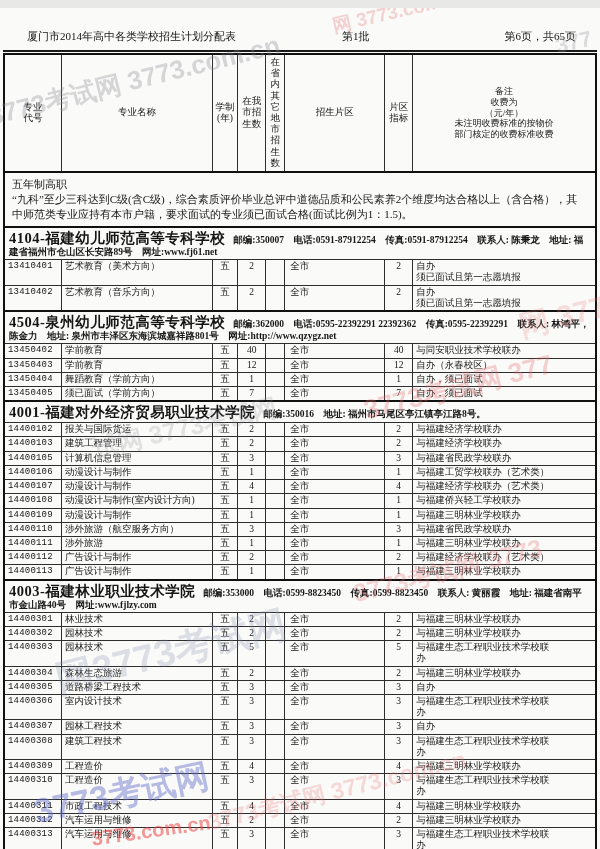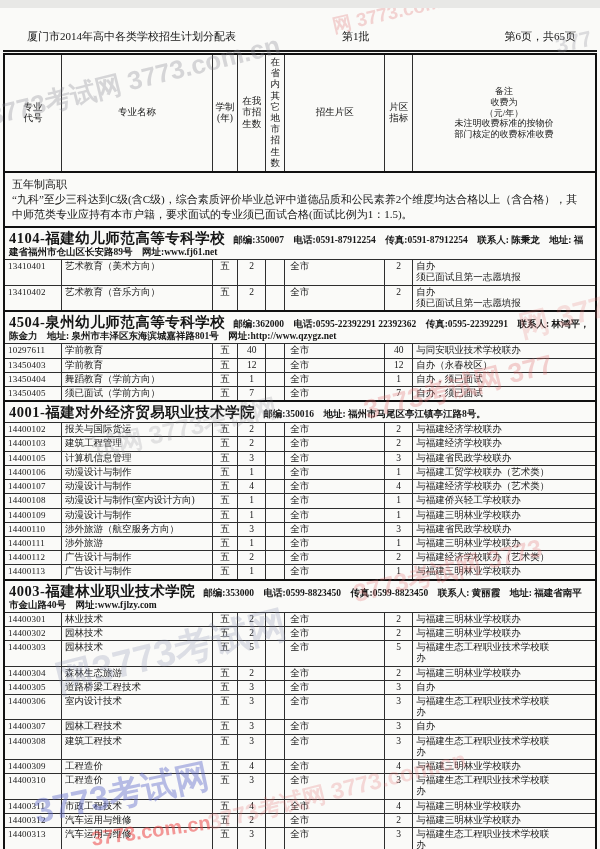--- a/index.html
+++ b/index.html
@@ -30,21 +30,21 @@
   }
   .plan thead th.h-remark{font-size:9px;}
   col.c-code{width:57px;} col.c-name{width:150px;} col.c-years{width:25px;}
   col.c-local{width:28px;} col.c-other{width:19px;} col.c-district{width:99px;}
   col.c-quota{width:28px;} col.c-remark{width:182px;}
   tr.intro-row td{padding:4px 7px 5px 7px;font-size:11px;line-height:1.3;}
   .intro-t{margin-bottom:1px;}
   tr.school-row td{border-top:2px solid #111;padding:2px 4px 1px 4px;font-weight:bold;}
   .school-name{font-size:14.5px;letter-spacing:.5px;margin-right:8px;}
   .school-details{font-size:9.5px;}
-  td.c-code{font-size:9px;letter-spacing:.2px;}
+  td.c-code{font-size:9px;letter-spacing:.2px;font-family:Liberation Mono, monospace;}
   td.c-years,td.c-local,td.c-other,td.c-quota{text-align:center;}
   td.c-remark{white-space:pre-line;}
   td.c-district{padding-left:5px;}
   
   .wm-layer{position:absolute;left:0;top:0;width:600px;height:849px;
     pointer-events:none;z-index:6;overflow:hidden;}
   .wm{position:absolute;white-space:nowrap;transform-origin:left top;
     font-family:"Liberation Sans","DejaVu Sans",sans-serif;}
 </style>
 </head>
@@ -124,21 +124,21 @@
           <td class="c-other"></td>
           <td class="c-district">全市</td>
           <td class="c-quota">2</td>
           <td class="c-remark">自办
 须已面试且第一志愿填报</td>
         </tr>
         <tr class="school-row">
           <td colspan="8"><span class="school-name">4504-泉州幼儿师范高等专科学校</span><span class="school-details">邮编:362000　电话:0595-22392291 22392362　传真:0595-22392291　联系人: 林鸿平，陈金力　地址: 泉州市丰泽区东海滨城嘉祥路801号　网址:http://www.qzygz.net</span></td>
         </tr>
         <tr class="data-row">
-          <td class="c-code">10297611</td>
+          <td class="c-code">13450402</td>
           <td class="c-name">学前教育</td>
           <td class="c-years">五</td>
           <td class="c-local">40</td>
           <td class="c-other"></td>
           <td class="c-district">全市</td>
           <td class="c-quota">40</td>
           <td class="c-remark">与同安职业技术学校联办</td>
         </tr>
         <tr class="data-row">
           <td class="c-code">13450403</td>

